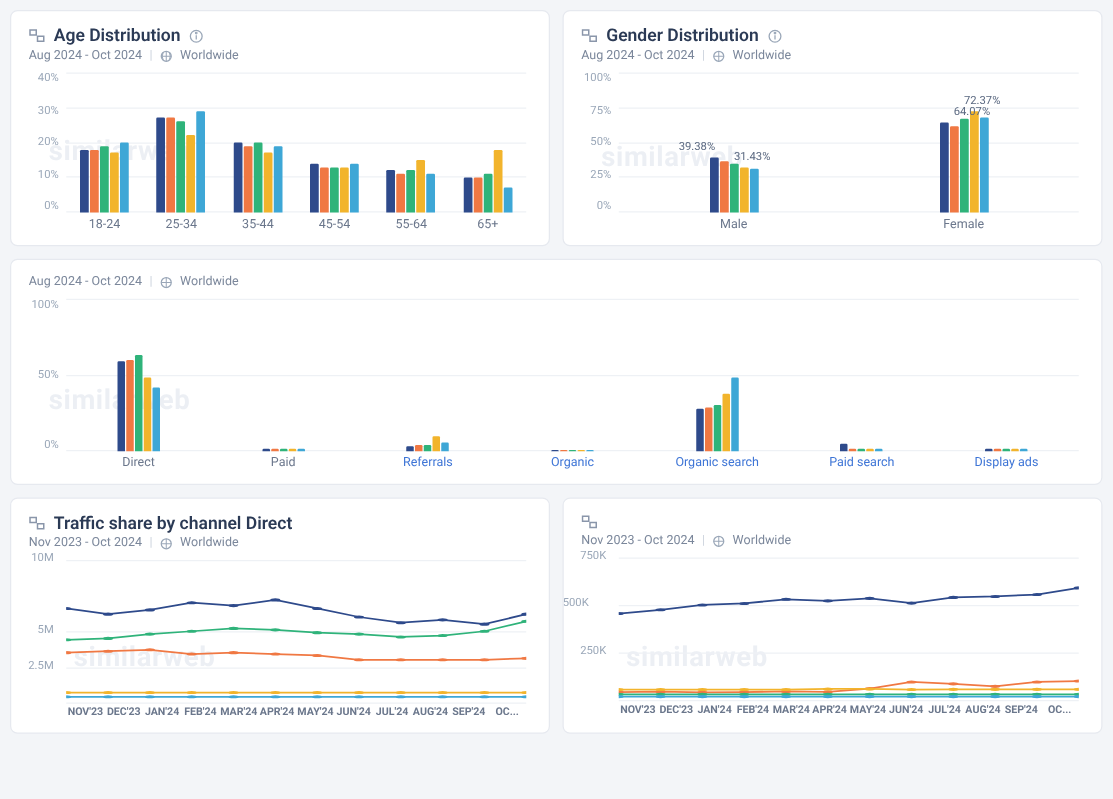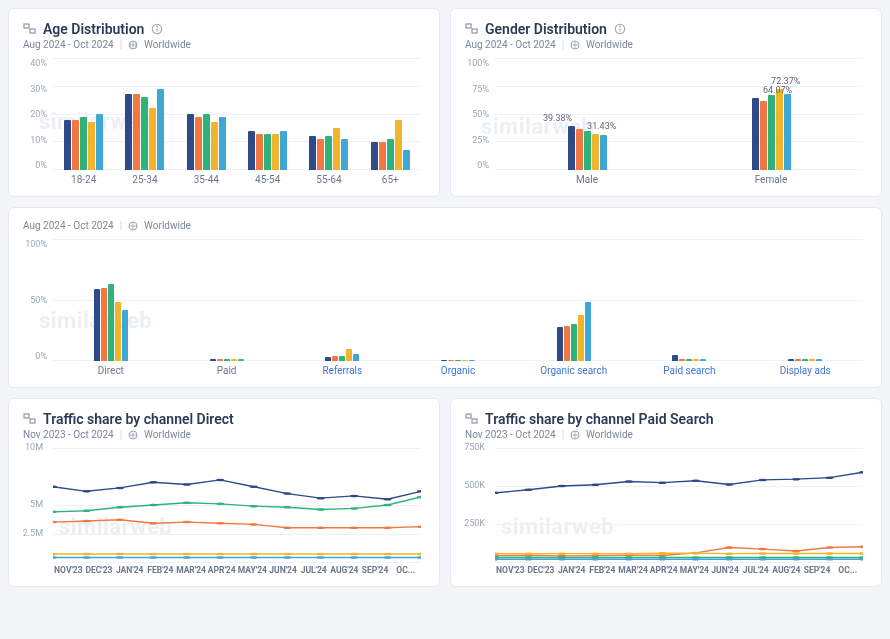--- a/index.html
+++ b/index.html
@@ -487,37 +487,36 @@
   </div>
 
   <div class="card">
     <div class="card-head">
       <span class="icon-box">
         <svg viewBox="0 0 14 14" width="14" height="14">
             <rect x="1" y="2" width="5" height="4" fill="none" stroke="#8a96aa" stroke-width="1.2"></rect>
             <rect x="7" y="7" width="5" height="4" fill="none" stroke="#8a96aa" stroke-width="1.2"></rect>
           </svg>
       </span>
-      <span class="card-title">Traffic share by channel Paid Search</span>
     </div>
     <div class="subhead">
       <span>Nov 2023 - Oct 2024</span>
       <span class="sep">|</span>
       <span class="globe"><svg viewBox="0 0 10 10">
             <circle cx="5" cy="5" r="4" fill="none" stroke="#9aa7b8" stroke-width="1"></circle>
             <path d="M1 5h8M5 1v8" fill="none" stroke="#9aa7b8" stroke-width="0.8"></path>
           </svg></span>
       <span>Worldwide</span>
     </div>
     <div class="watermark" style="left:50px; top:115px;">similarweb</div>
     <div class="linechart" id="chart-paid" style="height:130px;">
         <div class="yaxis" style="display: block;">
           <span style="position: absolute; right: 4px; top: calc(100% - 6px);"></span>
           <span style="position: absolute; right: 4px; top: calc(66.6667% - 6px);">250K</span>
-          <span style="position: absolute; right: 4px; top: calc(33.3333% - 6px);">500K</span>
+          <span style="position: absolute; right: 18px; top: calc(33.3333% - 6px);">500K</span>
           <span style="position: absolute; right: 4px; top: calc(0% - 6px);">750K</span>
         </div>
         <div class="grid" style="display: block;">
           <div style="position: absolute; left: 0px; right: 0px; top: 100%; border-top: 1px solid rgb(238, 241, 245);"></div>
           <div style="position: absolute; left: 0px; right: 0px; top: 66.6667%; border-top: 1px solid rgb(238, 241, 245);"></div>
           <div style="position: absolute; left: 0px; right: 0px; top: 33.3333%; border-top: 1px solid rgb(238, 241, 245);"></div>
           <div style="position: absolute; left: 0px; right: 0px; top: 0%; border-top: 1px solid rgb(238, 241, 245);"></div>
         </div>
         <svg class="plot" viewBox="0 0 100 100" preserveAspectRatio="none">
           <path d="M0.00 39.33 L9.09 36.67 L18.18 33.33 L27.27 32.27 L36.36 29.33 L45.45 30.40 L54.55 28.67 L63.64 32.00 L72.73 28.00 L81.82 27.33 L90.91 26.00 L100.00 21.33" fill="none" stroke="#2e4a8b" stroke-width="1.4" vector-effect="non-scaling-stroke"></path>

